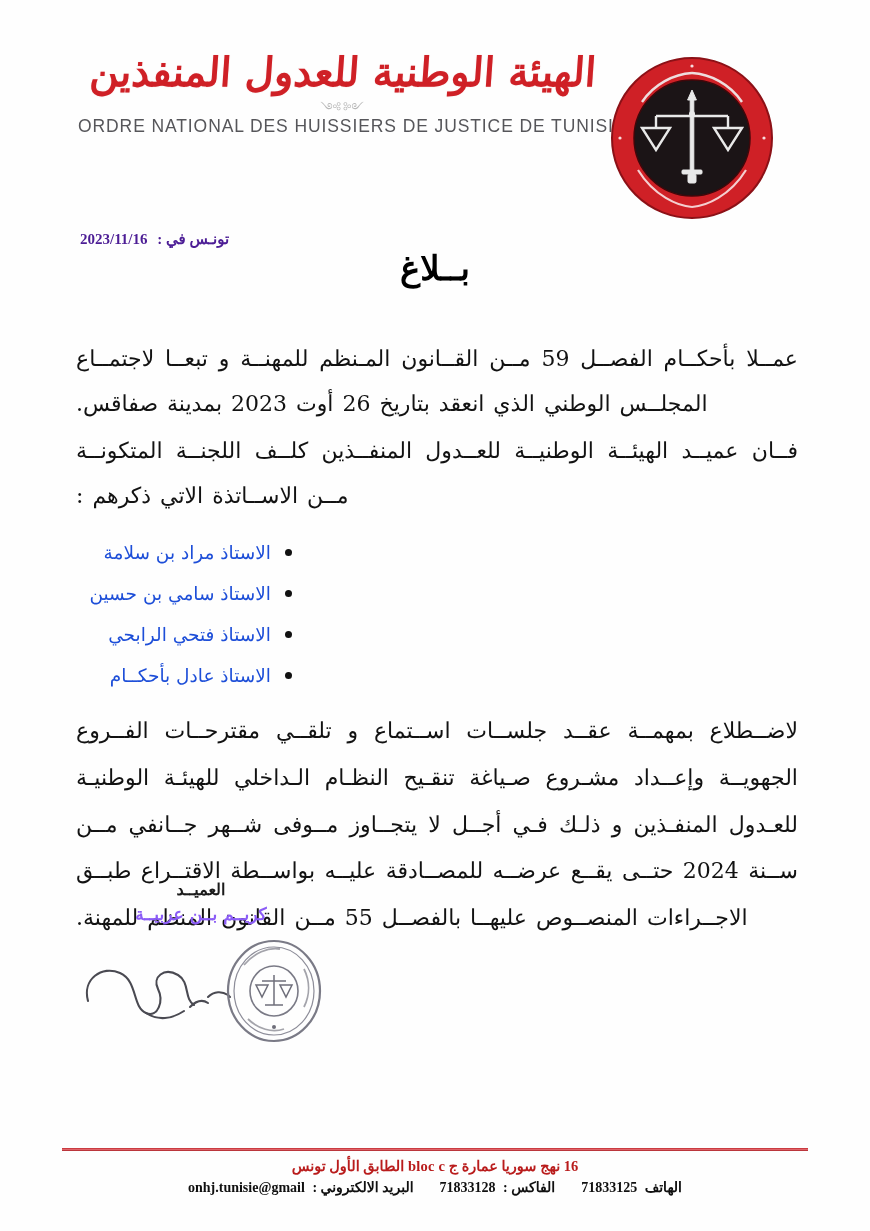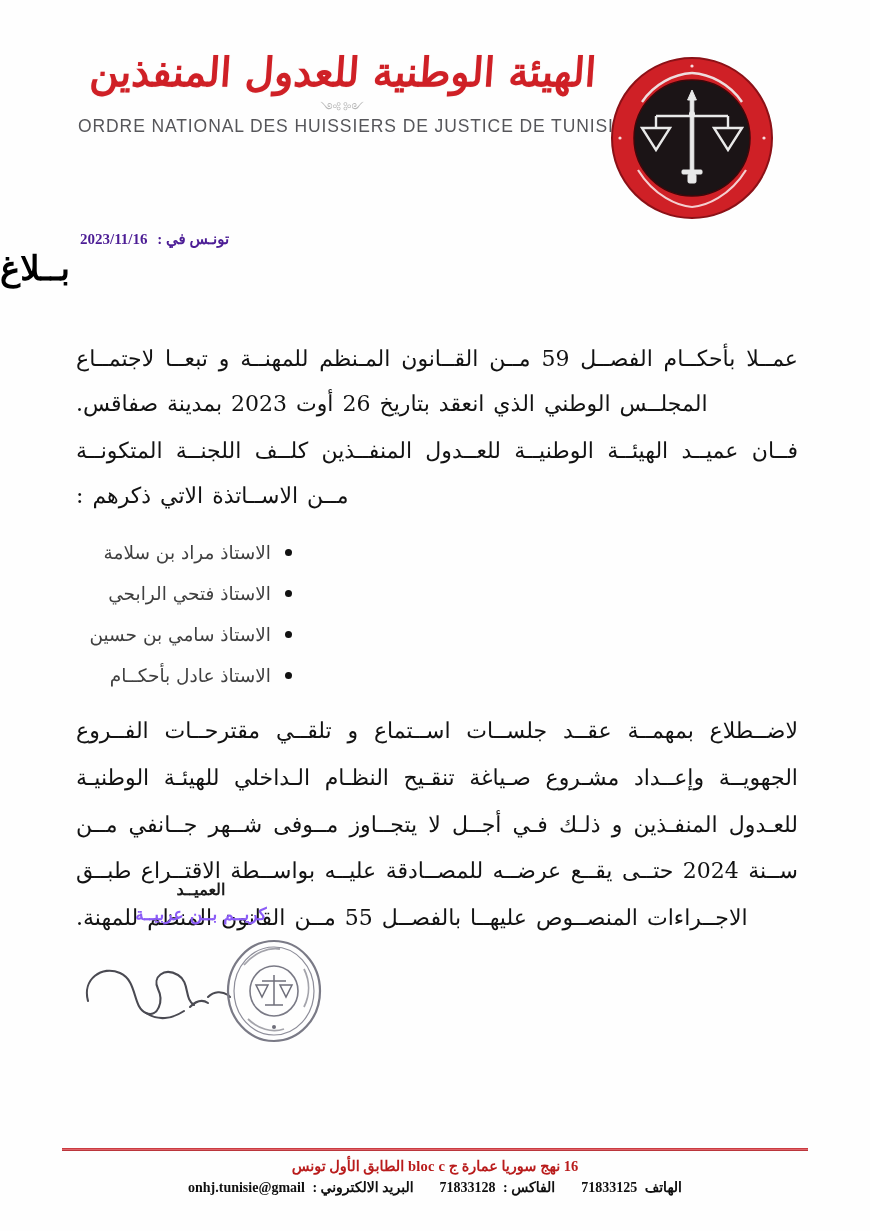--- a/index.html
+++ b/index.html
@@ -91,21 +91,21 @@
   }
   .date-line .d-label { margin-left: 6px; }
   .date-line .d-value { font-family: "Liberation Serif", serif; }
 
   
   .doc-title {
     position: absolute;
     top: 248px;
     left: 0;
     right: 0;
-    text-align: left;
+    text-align: center;
     direction: rtl;
     font-family: "DejaVu Serif", "Liberation Serif", serif;
     font-size: 34px;
     font-weight: 700;
     color: #000;
     letter-spacing: 1px;
   }
 
   
   .body-area {
@@ -139,21 +139,21 @@
     padding: 0;
     direction: rtl;
   }
   .name-item {
     display: flex;
     align-items: center;
     justify-content: flex-start;
     padding-right: 506px;
     height: 41px;
     font-size: 18.5px;
-    color: #404040;
+    color: #1d4ed8;
     font-family: "DejaVu Serif", "Liberation Serif", serif;
     white-space: nowrap;
   }
   .bullet {
     width: 7px;
     height: 7px;
     border-radius: 50%;
     background: #111;
     margin-left: 14px;
     flex: 0 0 auto;
@@ -301,25 +301,25 @@
 
     <p class="para p-second">فــان عميــد الهيئــة الوطنيــة للعــدول المنفــذين كلــف اللجنــة المتكونــة مــن الاســاتذة الاتي ذكرهم :</p>
 
     <ul class="name-list">
       <li class="name-item">
         <span class="bullet"></span>
         <span>الاستاذ مراد بن سلامة</span>
       </li>
       <li class="name-item">
         <span class="bullet"></span>
-        <span>الاستاذ فتحي الرابحي</span>
+        <span>الاستاذ سامي بن حسين</span>
       </li>
       <li class="name-item">
         <span class="bullet"></span>
-        <span>الاستاذ سامي بن حسين</span>
+        <span>الاستاذ فتحي الرابحي</span>
       </li>
       <li class="name-item">
         <span class="bullet"></span>
         <span>الاستاذ عادل بأحكــام</span>
       </li>
     </ul>
 
     <p class="para p-long">لاضــطلاع بمهمــة عقــد جلســات اســتماع و تلقــي مقترحــات الفــروع الجهويــة وإعــداد مشـروع صـياغة تنقـيح النظـام الـداخلي للهيئـة الوطنيـة للعـدول المنفـذين و ذلـك فـي أجــل لا يتجــاوز مــوفى شــهر جــانفي مــن ســنة 2024 حتــى يقــع عرضــه للمصــادقة عليــه بواســطة الاقتــراع طبــق الاجــراءات المنصــوص عليهــا بالفصــل 55 مــن القانون المنظم للمهنة.</p>
   </div>
 

